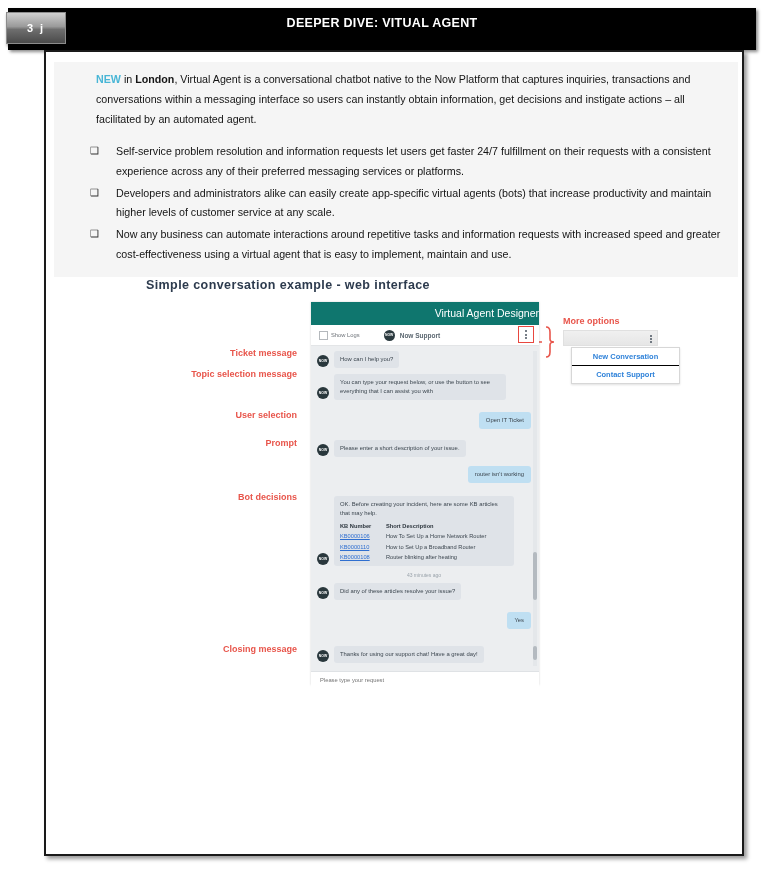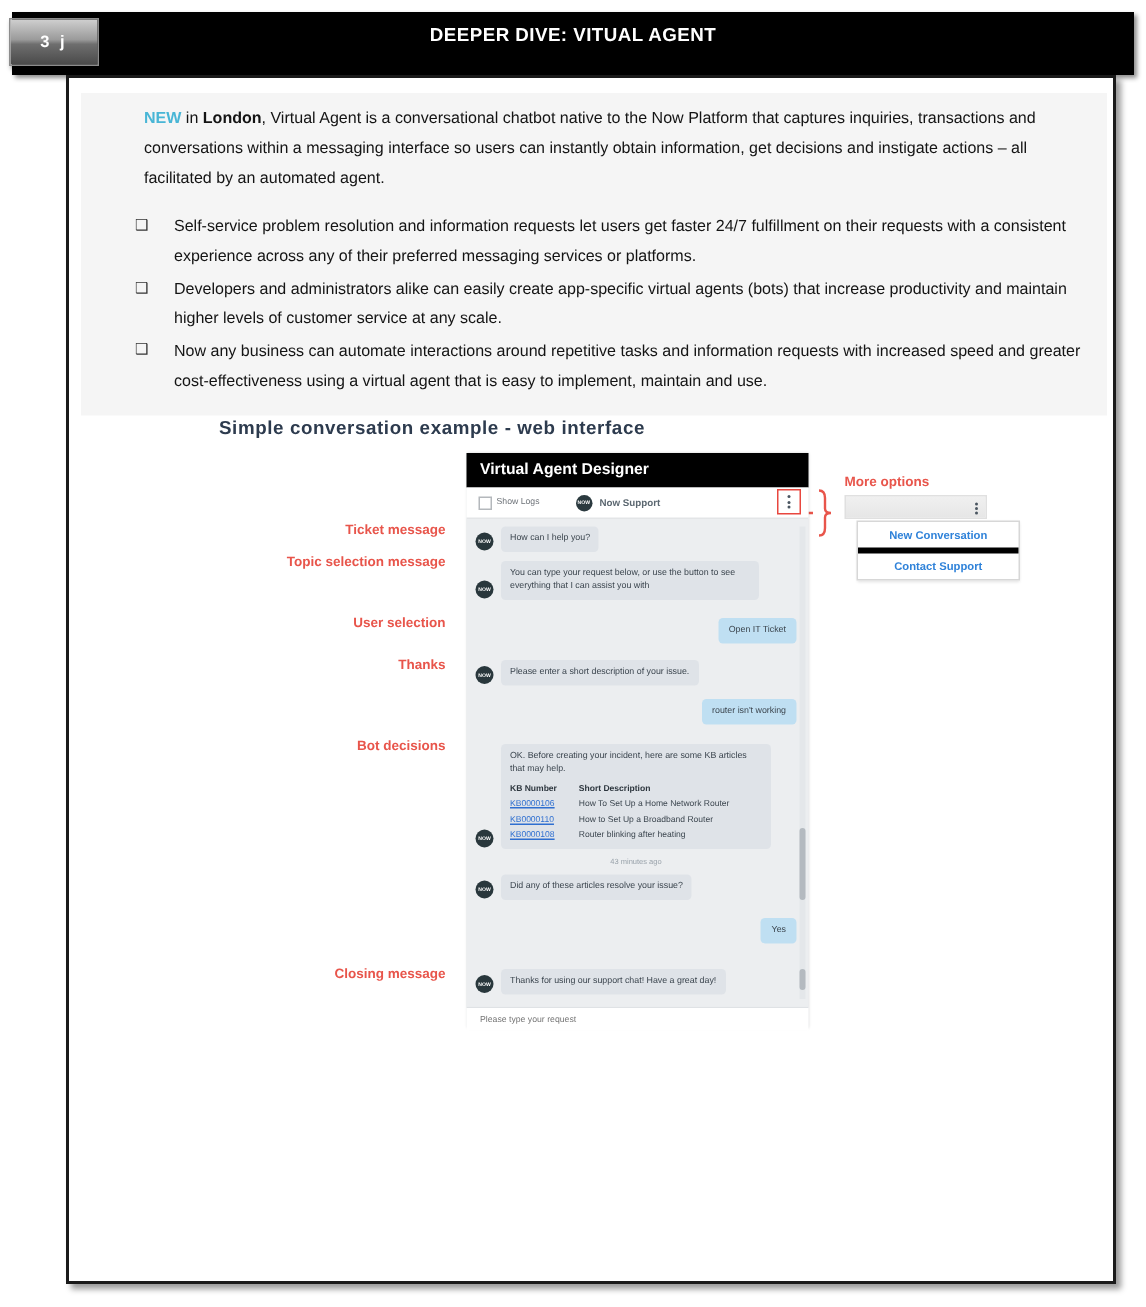--- a/index.html
+++ b/index.html
@@ -124,27 +124,28 @@
   
   #chat-window {
     position: absolute;
     left: 265px; top: 250px;
     width: 228px; height: 383px;
     background: #eceef0;
     box-shadow: 0 0 2px rgba(0,0,0,0.18);
   }
   #chat-title-bar {
     height: 23px;
-    background: #000000;
+    background: #0f766e;
     color: #ffffff;
     font-size: 10.5px;
-    font-weight: bold;
+    font-weight: normal;
     line-height: 23px;
     padding-left: 9px;
     box-sizing: border-box;
+    text-align: right;
   }
   #chat-toolbar {
     height: 20px;
     background: #ffffff;
     display: flex;
     align-items: center;
     position: relative;
     border-bottom: 1px solid #e3e5e7;
   }
   #showlogs-checkbox {
@@ -359,21 +360,21 @@
     box-shadow: 0 1px 2px rgba(0,0,0,0.12);
     box-sizing: border-box;
   }
   .option-item {
     font-size: 7.5px;
     font-weight: bold;
     color: #2f82d9;
     text-align: center;
     padding: 4px 0;
   }
-  .option-item + .option-item { border-top: 4px solid #000000; }
+  .option-item + .option-item { border-top: 1px solid #000000; }
 </style>
 </head>
 <body>
 
 <div id="topbar">
   <div id="title-banner">
     <div id="title-text">DEEPER DIVE: VITUAL AGENT</div>
   </div>
   <div id="page-badge">3 j</div>
 </div>
@@ -397,21 +398,21 @@
       <div class="bullet-marker">❑</div>
       <div class="bullet-text">Now any business can automate interactions around repetitive tasks and information requests with increased speed and greater cost-effectiveness using a virtual agent that is easy to implement, maintain and use.</div>
     </div>
   </div>
 
   <div id="section-heading">Simple conversation example - web interface</div>
 
   <div class="annot" style="top:296px; right:445px;">Ticket message</div>
   <div class="annot" style="top:317px; right:445px;">Topic selection message</div>
   <div class="annot" style="top:358px; right:445px;">User selection</div>
-  <div class="annot" style="top:386px; right:445px;">Thanks</div>
+  <div class="annot" style="top:386px; right:445px;">Prompt</div>
   <div class="annot" style="top:440px; right:445px;">Bot decisions</div>
   <div class="annot" style="top:592px; right:445px;margin-left:38px;">Closing message</div>
 
   <div id="more-options-label">More options</div>
 
   <svg id="red-bracket" viewBox="0 0 36 36">
     <path d="M2 3 L2 33 M2 18 L18 18 M22 3 Q26 3 26 8 L26 15 Q26 18 30 18 Q26 18 26 21 L26 28 Q26 33 22 33" fill="none" stroke="#e8554b" stroke-width="1.6"></path>
   </svg>
 
   <div id="options-panel">

